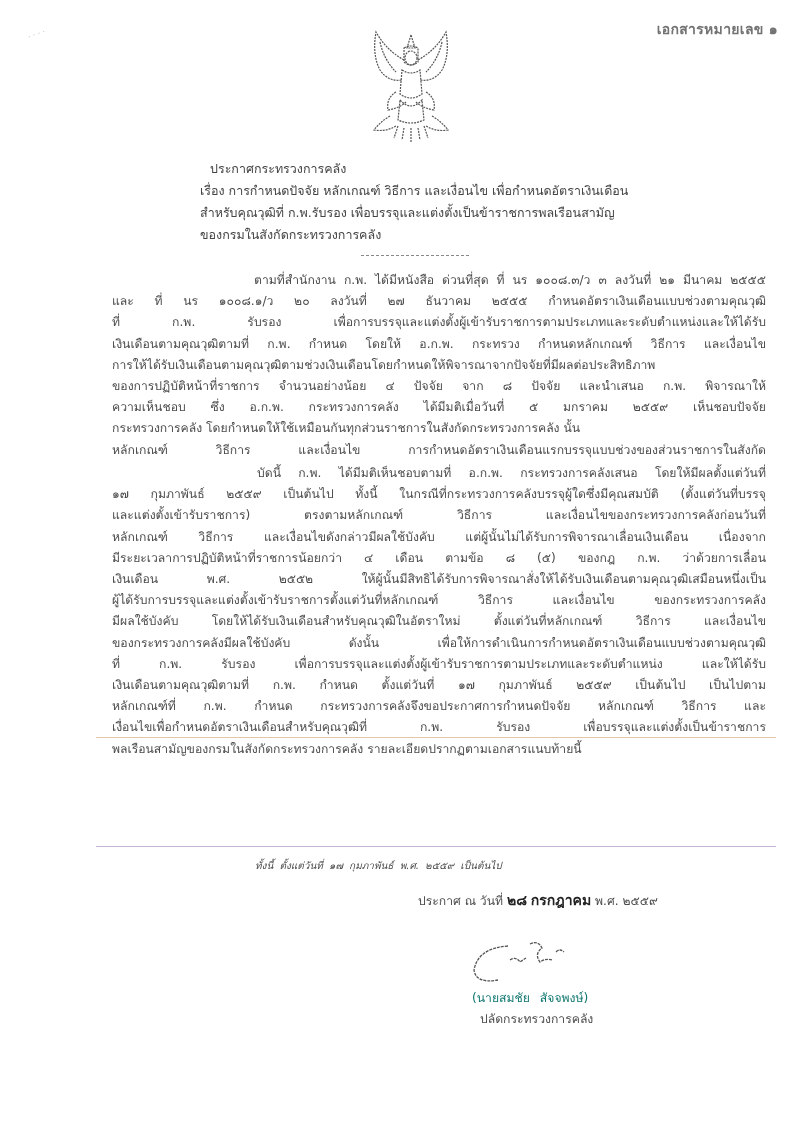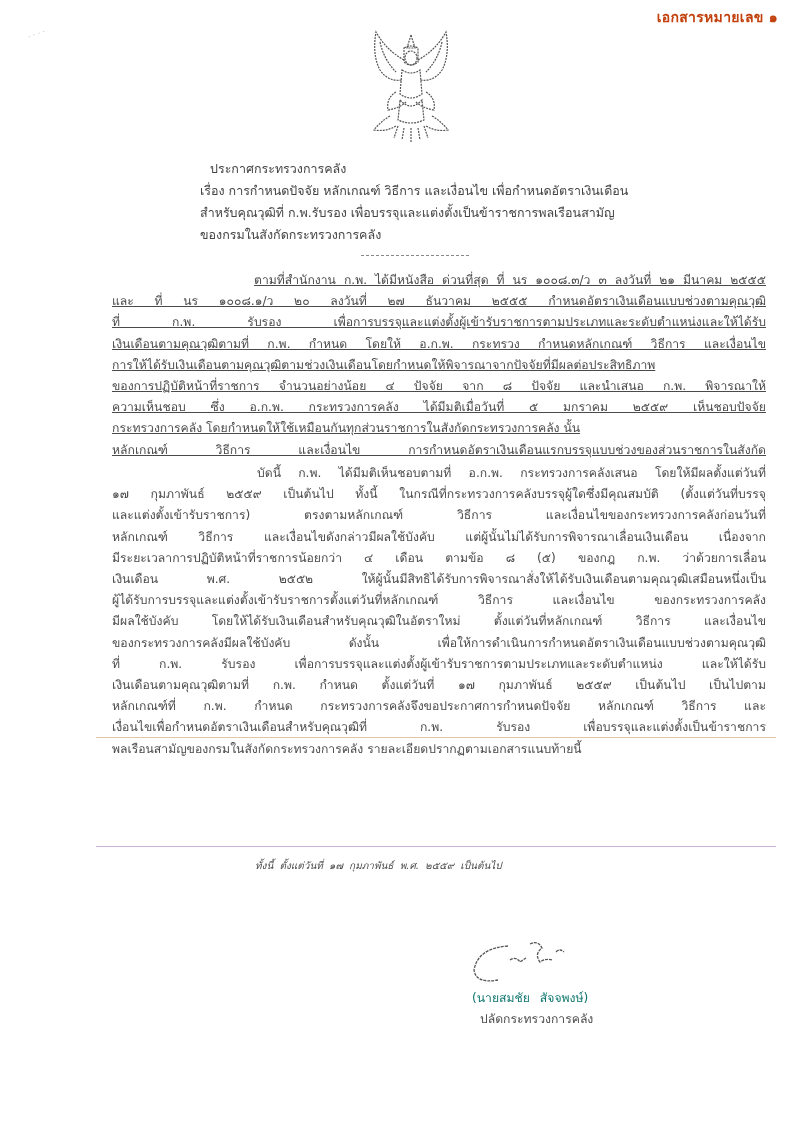--- a/index.html
+++ b/index.html
@@ -6,22 +6,22 @@
   body {
     width: 800px; height: 1131px;
     background: #ffffff;
     position: relative;
     overflow: hidden;
     font-family: "DejaVu Sans", sans-serif;
     color: #3a3a3a;
   }
   .page { position: absolute; left: 0; top: 0; width: 800px; height: 1131px; }
   .doc-number {
-    position: absolute; right: 22px; top: 6px;
-    font-size: 14px; font-weight: bold; color: #c2410c;
+    position: absolute; right: 22px; top: 18px;
+    font-size: 14px; font-weight: bold; color: #737373;
     letter-spacing: 0.3px;
   }
   .scan-marks {
     position: absolute; left: 30px; top: 22px; width: 60px; height: 30px;
     font-size: 8px; color: #bbb; transform: rotate(-20deg);
   }
   .emblem {
     position: absolute; left: 366px; top: 30px; width: 90px; height: 115px;
   }
   .title-block {
@@ -32,21 +32,21 @@
   .title-block .title-head { display: block; padding-left: 10px; }
   .title-rule {
     position: absolute; left: 361px; top: 255px; width: 108px; height: 0;
     border-top: 1px dashed #888;
   }
   .body-text {
     position: absolute; left: 112px; width: 654px;
     font-size: 12.2px; line-height: 21.2px; color: #4a4a4a;
     text-align: justify;
   }
-  .para1 { top: 270px; text-decoration: underline; }
+  .para1 { top: 270px; }
   .para2 { top: 463px; }
   .para-line { display: block; white-space: nowrap; overflow: hidden; text-align-last: justify; text-align: justify; }
   .para-line.last { text-align-last: left; }
   .para-line.indent { padding-left: 142px; }
   .para-line.indent2 { padding-left: 145px; }
   .effective-line {
     position: absolute; left: 255px; top: 858px; font-size: 10px; color: #4a4a4a;
     word-spacing: 3px;
     font-style: italic;
   }
@@ -135,20 +135,26 @@
     <span class="para-line">หลักเกณฑ์ที่ ก.พ. กำหนด กระทรวงการคลังจึงขอประกาศการกำหนดปัจจัย หลักเกณฑ์ วิธีการ และ</span>
     <span class="para-line">เงื่อนไขเพื่อกำหนดอัตราเงินเดือนสำหรับคุณวุฒิที่ ก.พ. รับรอง เพื่อบรรจุและแต่งตั้งเป็นข้าราชการ</span>
     <span class="para-line last">พลเรือนสามัญของกรมในสังกัดกระทรวงการคลัง รายละเอียดปรากฏตามเอกสารแนบท้ายนี้</span>
   </div>
 
   <div class="hline tan" style="top:737px;"></div>
   <div class="hline purple" style="top:846px;"></div>
 
   <div class="effective-line">ทั้งนี้ ตั้งแต่วันที่ ๑๗ กุมภาพันธ์ พ.ศ. ๒๕๕๙ เป็นต้นไป</div>
 
+  <div class="announce-line">
+    <span>ประกาศ ณ วันที่</span>
+    <span class="hand">๒๘</span>
+    <span class="hand">กรกฎาคม</span>
+    <span>พ.ศ. ๒๕๕๙</span>
+  </div>
 
   <div class="signature">
     <svg width="120" height="60" viewBox="0 0 120 60" xmlns="http://www.w3.org/2000/svg">
       <g fill="none" stroke="#555" stroke-width="1.3" stroke-dasharray="3 1">
         <path d="M40 8 Q10 10 6 32 Q8 46 30 42"></path>
         <path d="M42 22 Q48 18 52 24 L58 20"></path>
         <path d="M62 6 Q70 2 74 10 Q66 16 72 24 Q78 20 84 22"></path>
         <path d="M88 14 Q92 10 96 14"></path>
       </g>
     </svg>

